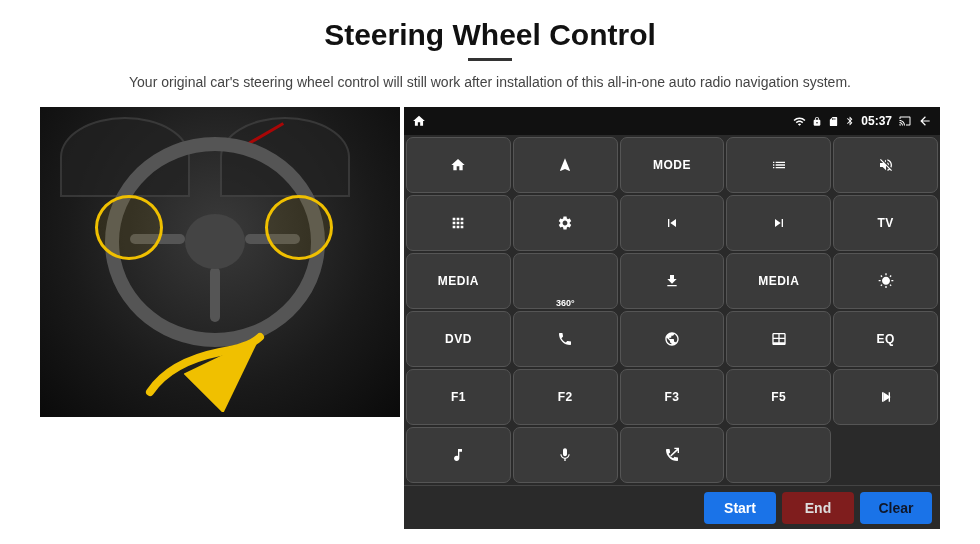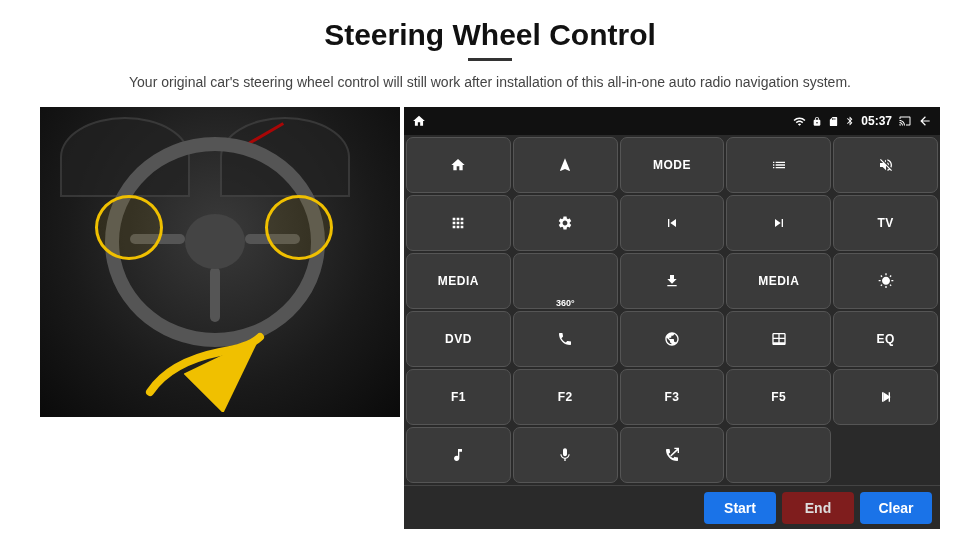--- a/index.html
+++ b/index.html
@@ -243,21 +243,21 @@
       color: #fff;
     }
 
     .btn-end {
       background: #7f1d1d;
       color: #ddd;
     }
 
     .btn-clear {
       background: #1a73e8;
-      color: #ffffff;
+      color: #0f172a;
     }
   </style>
 </head>
 <body>
 
 <div class="page-container">
   <h1 class="page-title">Steering Wheel Control</h1>
   <div class="title-divider"></div>
   <p class="page-subtitle">Your original car's steering wheel control will still work after installation of this all-in-one auto radio navigation system.</p>
 

